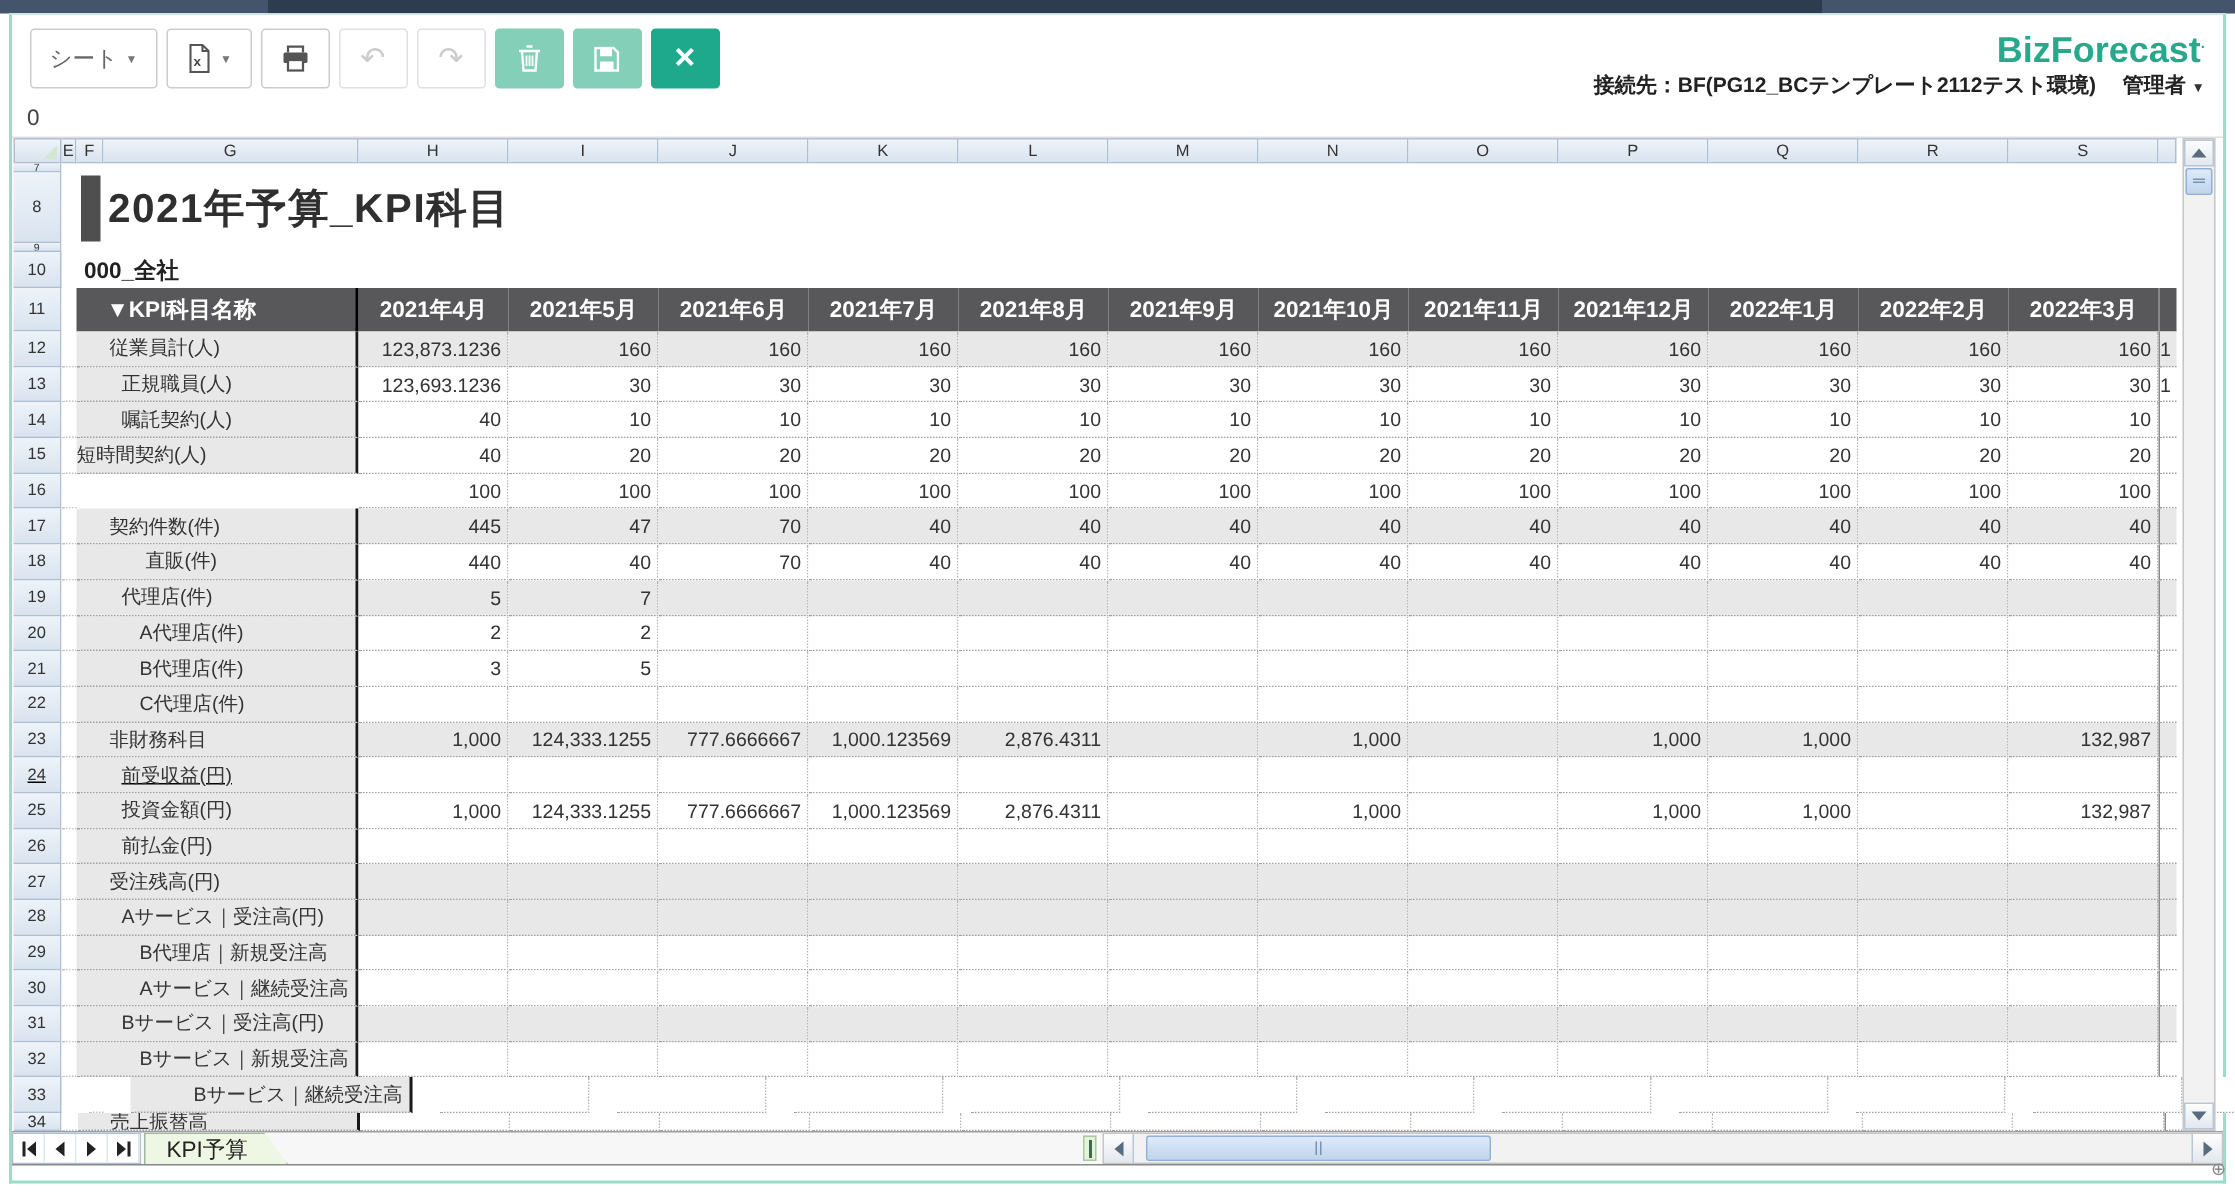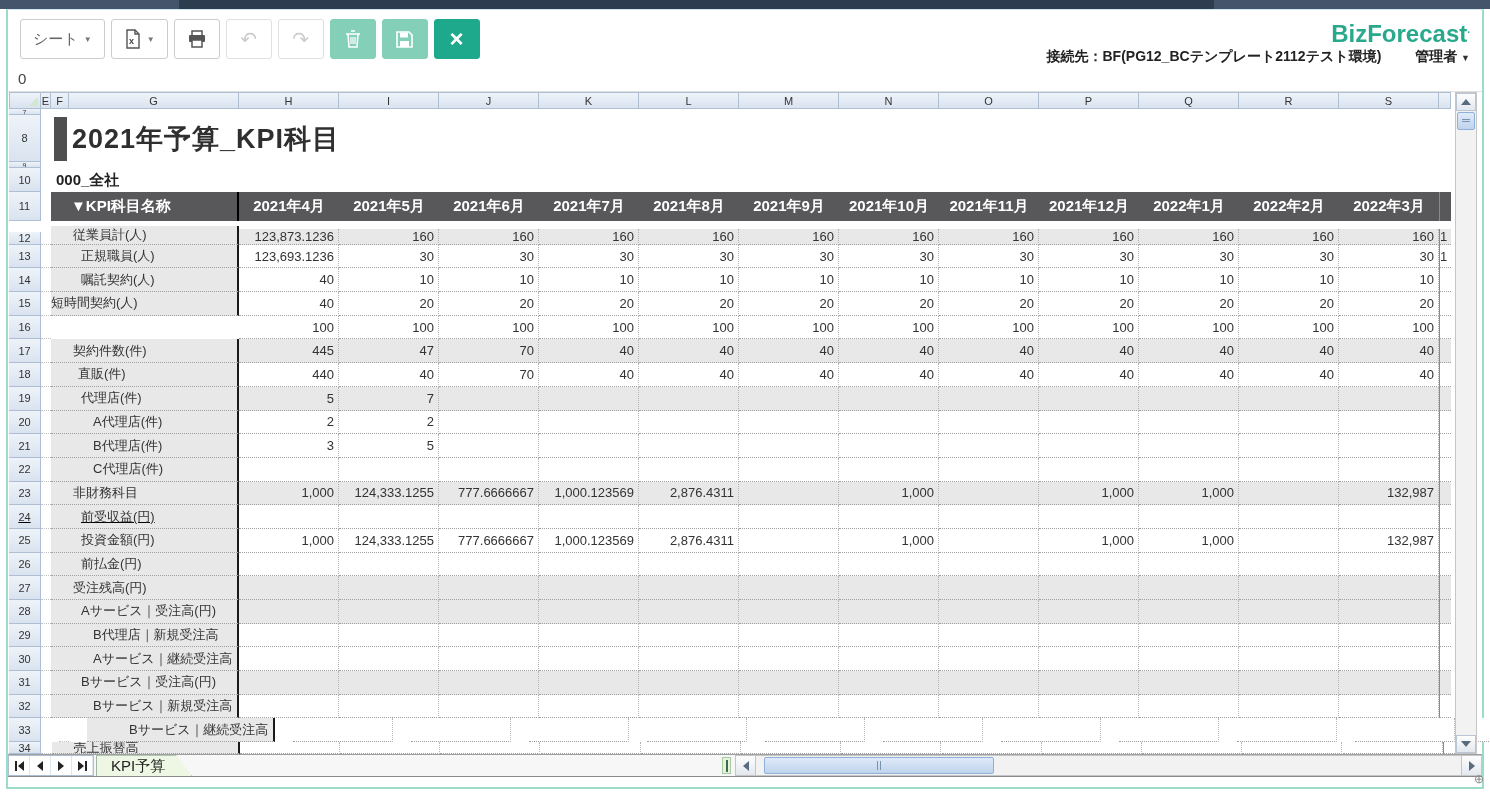--- a/index.html
+++ b/index.html
@@ -23,21 +23,21 @@
   .glyph { font-size:20px; line-height:1; color:#555; }
   .tb-btn.teal-light { background:#84cfb7; border-color:#84cfb7; color:#fff; }
   .tb-btn.teal { background:#1fa98c; border-color:#1fa98c; color:#fff; }
   .tb-btn svg { display:block; }
   .x-glyph { font-size:24px; font-weight:bold; color:#fff; line-height:1; }
 
   .toolbar-right { text-align:right; padding-top:2px; }
   .logo { font-size:24px; font-weight:bold; color:#29a98b; letter-spacing:0; line-height:1.1; }
   .logo .reg { font-size:10px; vertical-align:super; }
   .conn { font-size:14px; color:#222; font-weight:bold; margin-top:1px; }
-  .conn .role { margin-left:30px; }
+  .conn .role { margin-left:14px; }
   .conn .caret { font-size:9px; color:#333; }
 
   
   .formula-bar { height:24px; padding:2px 10px; font-size:15px; color:#444; border-bottom:1px solid #e0e0e0; }
 
   
   .sheet { position:relative; margin-left:1px; width:1468px; }
   .hdr-cell, .rn-cell { background:linear-gradient(180deg,#eef3f9,#d9e3ef); border:1px solid #aebfd3; border-left:none; color:#333;
     display:flex; align-items:center; justify-content:center; font-size:11px; }
   .col-headers { display:flex; height:17px; }
@@ -231,21 +231,21 @@
           <div class="num-cell dark-hdr hdr-month">2021年8月</div>
           <div class="num-cell dark-hdr hdr-month">2021年9月</div>
           <div class="num-cell dark-hdr hdr-month">2021年10月</div>
           <div class="num-cell dark-hdr hdr-month">2021年11月</div>
           <div class="num-cell dark-hdr hdr-month">2021年12月</div>
           <div class="num-cell dark-hdr hdr-month">2022年1月</div>
           <div class="num-cell dark-hdr hdr-month">2022年2月</div>
           <div class="num-cell dark-hdr hdr-month">2022年3月</div>
           <div class="sliver dark-hdr" style="border-bottom: none;"></div>
         </div>
-        <div class="sheet-row row-shaded" style="height: 23.7px; align-items: flex-end;">
+        <div class="sheet-row row-shaded" style="height: 23.7px;">
           <div class="rn-col">
             <div class="rn-cell">12</div>
           </div>
           <div class="cE"></div>
           <div class="label-cell" style="padding-left: 22px;">従業員計(人)</div>
           <div class="num-cell">123,873.1236</div>
           <div class="num-cell">160</div>
           <div class="num-cell">160</div>
           <div class="num-cell">160</div>
           <div class="num-cell">160</div>
@@ -356,21 +356,21 @@
           <div class="num-cell">40</div>
           <div class="num-cell">40</div>
           <div class="num-cell">40</div>
           <div class="sliver"></div>
         </div>
         <div class="sheet-row row-plain" style="height: 23.7px;">
           <div class="rn-col">
             <div class="rn-cell">18</div>
           </div>
           <div class="cE"></div>
-          <div class="label-cell" style="padding-left: 27px;">直販(件)</div>
+          <div class="label-cell" style="padding-left: 46px;">直販(件)</div>
           <div class="num-cell">440</div>
           <div class="num-cell">40</div>
           <div class="num-cell">70</div>
           <div class="num-cell">40</div>
           <div class="num-cell">40</div>
           <div class="num-cell">40</div>
           <div class="num-cell">40</div>
           <div class="num-cell">40</div>
           <div class="num-cell">40</div>
           <div class="num-cell">40</div>

